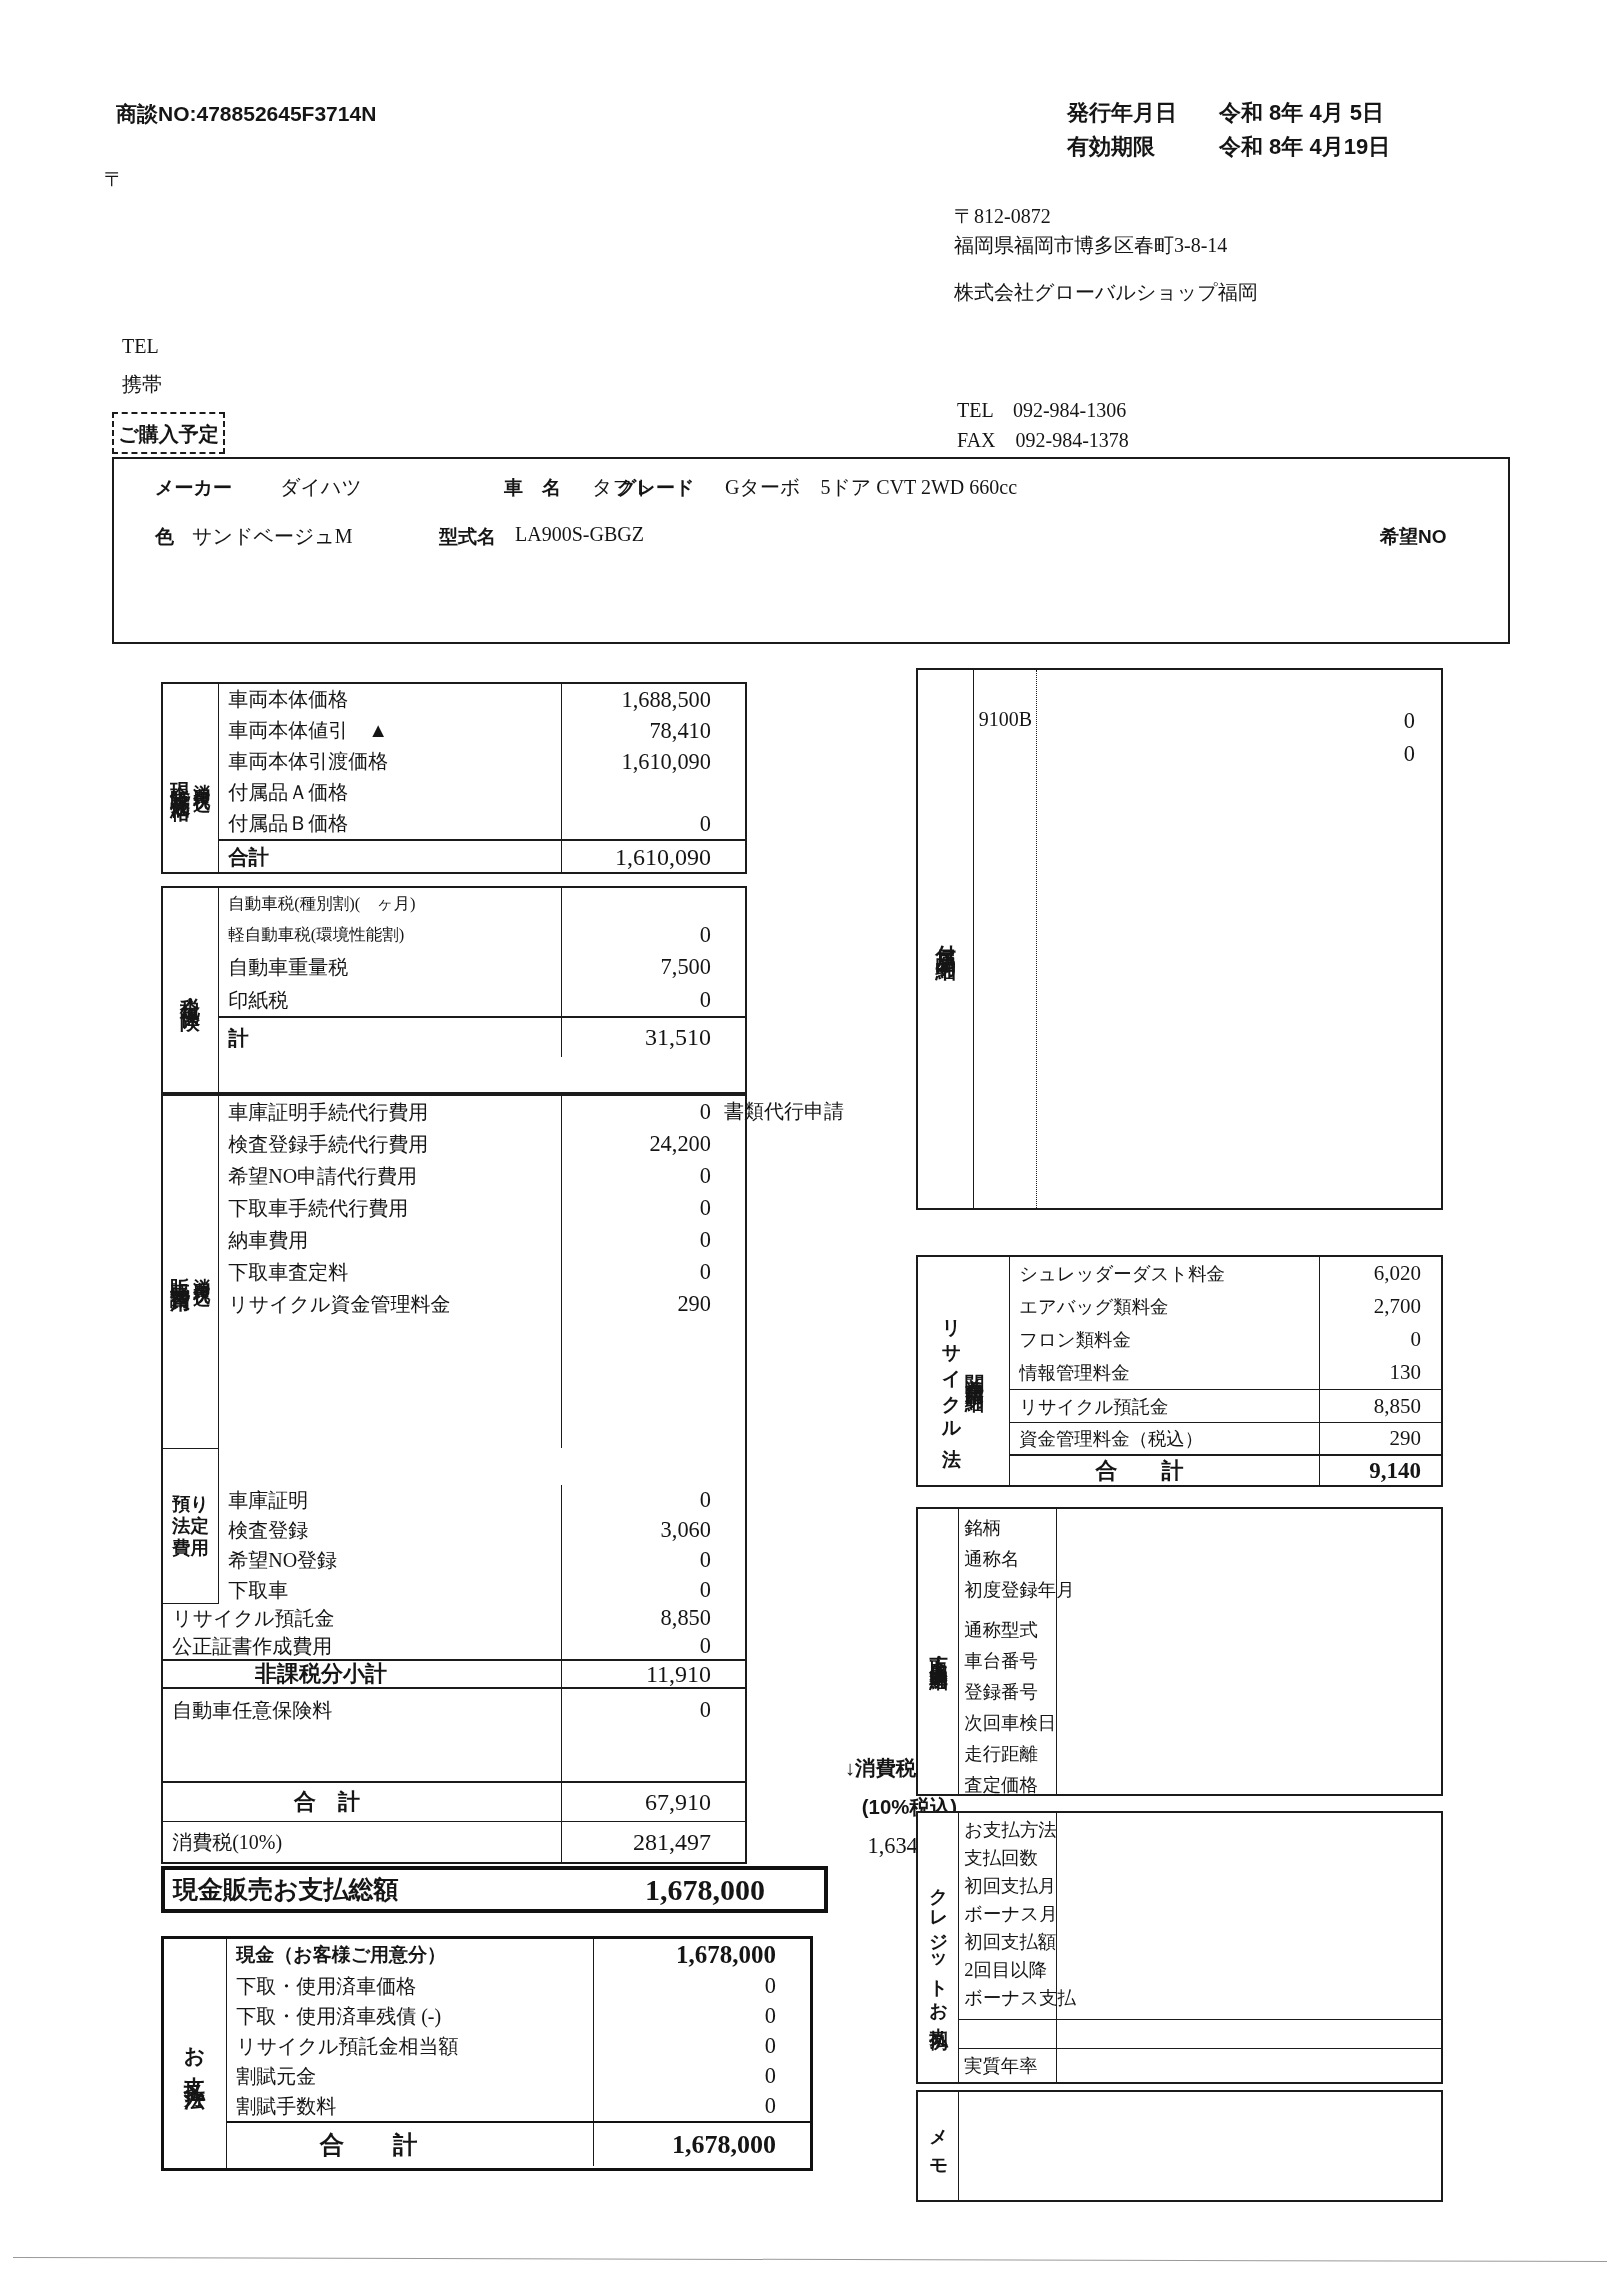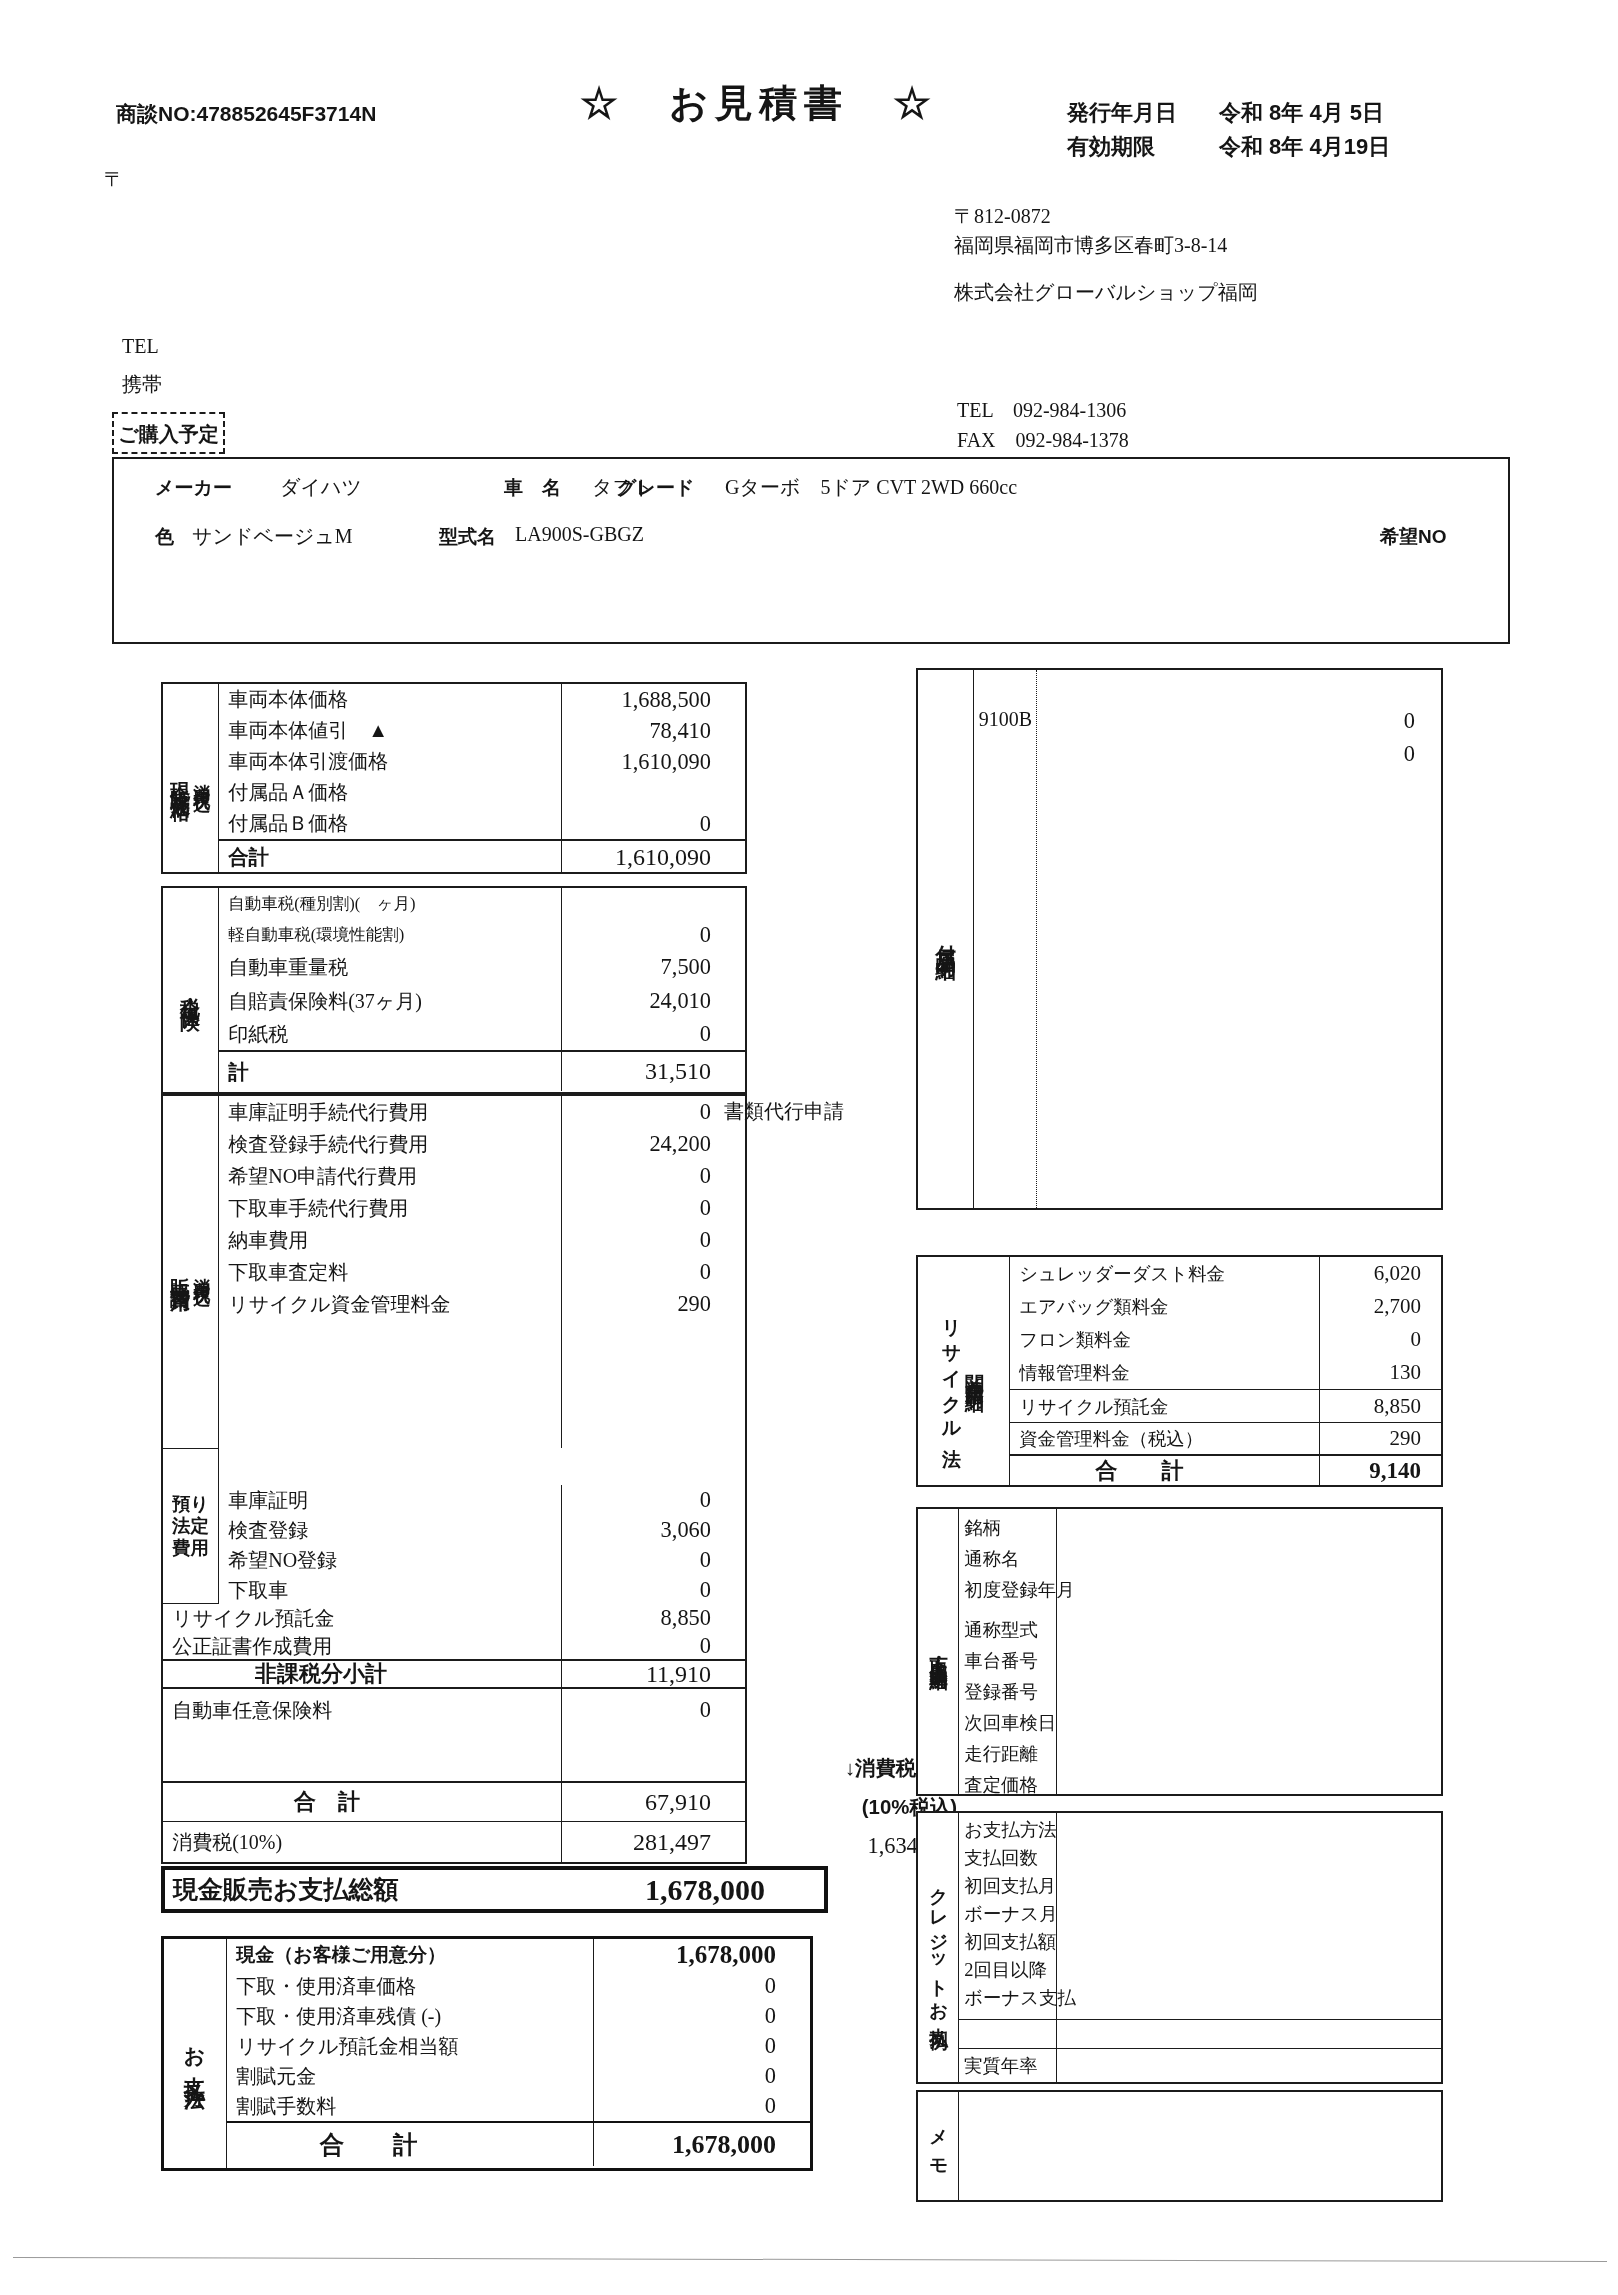--- a/index.html
+++ b/index.html
@@ -26,21 +26,20 @@
   .right{text-align:right;}
   .center{text-align:center;}
   .nowrap{white-space:nowrap;}
 </style>
 </head>
 <body>
 
 <div class="page">
 
   <div class="abs gothic" style="left:116px;top:100px;font-size:21px;">商談NO:478852645F3714N</div>
-  <div class="abs gothic" style="left:580px;top:78px;font-size:38px;letter-spacing:6.6px;">☆　お見積書　☆</div>
   <div class="abs gothic" style="left:1067px;top:98px;font-size:22px;">発行年月日</div>
   <div class="abs gothic" style="left:1219px;top:98px;font-size:22px;">令和 8年 4月 5日</div>
   <div class="abs gothic" style="left:1067px;top:132px;font-size:22px;">有効期限</div>
   <div class="abs gothic" style="left:1219px;top:132px;font-size:22px;">令和 8年 4月19日</div>
 
   <div class="abs t30" style="left:104px;top:166px;">〒</div>
   <div class="abs t30" style="left:122px;top:335px;">TEL</div>
   <div class="abs t30" style="left:122px;top:371px;">携帯</div>
 
   <div class="abs t30" style="left:954px;top:203px;">〒812-0872</div>
@@ -108,24 +107,20 @@
           <span class="lbl">自動車税(種別割)(　ヶ月)</span>
           <span class="val"></span>
         </div>
       <div class="row t25" style="height:31px;">
           <span class="lbl">軽自動車税(環境性能割)</span>
           <span class="val">0</span>
         </div>
       <div class="row t30" style="height:34px;">
           <span class="lbl">自動車重量税</span>
           <span class="val">7,500</span>
-        </div>
-      <div class="row t30" style="height:34px;">
-          <span class="lbl">自賠責保険料(37ヶ月)</span>
-          <span class="val">24,010</span>
         </div>
       <div class="row t30" style="height:32px;">
           <span class="lbl">印紙税</span>
           <span class="val">0</span>
         </div>
       <div class="row t30" style="height:41px;border-top:2px solid #1b1b1b;">
           <span class="lbl gothic" style="font-size:20.4px;">計</span>
           <span class="val" style="font-size:24px;">31,510</span>
         </div>
     </div>

